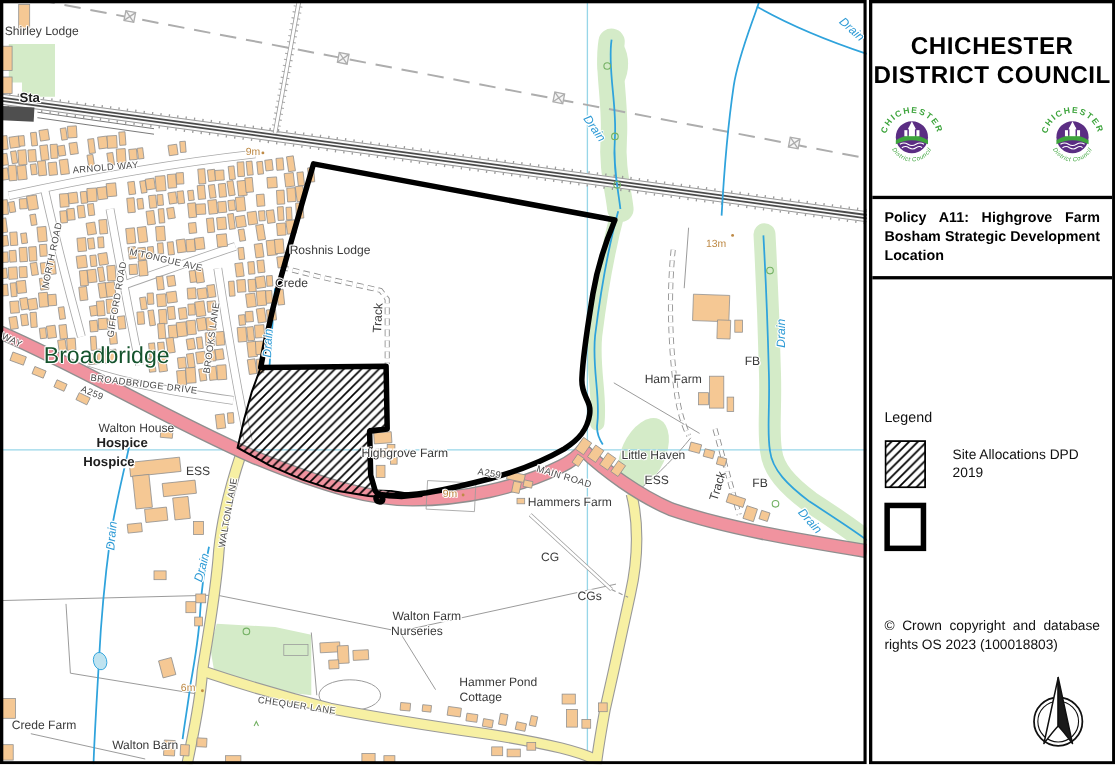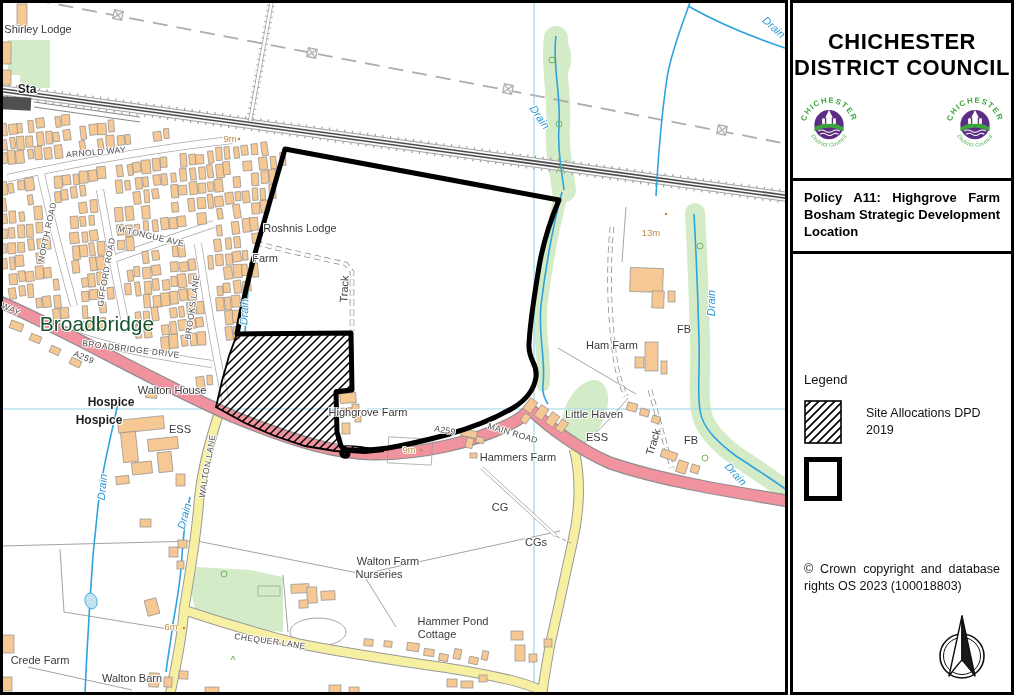--- a/index.html
+++ b/index.html
@@ -561,42 +561,42 @@
         <div class="map-label lh" style="left: 230px; top: 138px; transform: translate(-50%, -50%) rotate(0deg);">9m</div>
         <div class="map-label lr" style="left: 47px; top: 232px; transform: translate(-50%, -50%) rotate(-78deg);">NORTH ROAD</div>
         <div class="map-label lr" style="left: 151px; top: 236px; transform: translate(-50%, -50%) rotate(13deg);">M'TONGUE AVE</div>
         <div class="map-label lr" style="left: 106px; top: 272px; transform: translate(-50%, -50%) rotate(-80deg);">GIFFORD ROAD</div>
         <div class="map-label lr" style="left: 192px; top: 307px; transform: translate(-50%, -50%) rotate(-82deg);">BROOKS LANE</div>
         <div class="map-label lc" style="left: 97px; top: 324px; transform: translate(-50%, -50%) rotate(0deg);">Broadbridge</div>
         <div class="map-label lr" style="left: 131px; top: 349px; transform: translate(-50%, -50%) rotate(7deg);">BROADBRIDGE DRIVE</div>
         <div class="map-label lr" style="left: 84px; top: 357px; transform: translate(-50%, -50%) rotate(22deg);">A259</div>
         <div class="map-label lr" style="left: 11px; top: 309px; transform: translate(-50%, -50%) rotate(25deg);">WAY</div>
         <div class="map-label lp" style="left: 300px; top: 228px; transform: translate(-50%, -50%) rotate(0deg);">Roshnis Lodge</div>
-        <div class="map-label lp" style="left: 265px; top: 258px; transform: translate(-50%, -50%) rotate(0deg);">Farm</div>
+        <div class="map-label lp" style="left: 265px; top: 258px; transform: translate(-50%, -50%) rotate(0deg);">Crede</div>
         <div class="map-label lp" style="left: 344px; top: 289px; transform: translate(-50%, -50%) rotate(-87deg);">Track</div>
         <div class="map-label lw" style="left: 244px; top: 312px; transform: translate(-50%, -50%) rotate(-87deg);">Drain</div>
-        <div class="map-label lh" style="left: 651px; top: 232px; transform: translate(-50%, -50%) rotate(0deg);">13m</div>
+        <div class="map-label lh" style="left: 651px; top: 222px; transform: translate(-50%, -50%) rotate(0deg);">13m</div>
         <div class="map-label lw" style="left: 540px; top: 117px; transform: translate(-50%, -50%) rotate(55deg);">Drain</div>
         <div class="map-label lw" style="left: 774px; top: 27px; transform: translate(-50%, -50%) rotate(42deg);">Drain</div>
         <div class="map-label lw" style="left: 711px; top: 303px; transform: translate(-50%, -50%) rotate(-90deg);">Drain</div>
         <div class="map-label lp" style="left: 684px; top: 329px; transform: translate(-50%, -50%) rotate(0deg);">FB</div>
         <div class="map-label lp" style="left: 612px; top: 345px; transform: translate(-50%, -50%) rotate(0deg); text-align: center;">Ham Farm</div>
         <div class="map-label lp" style="left: 594px; top: 414px; transform: translate(-50%, -50%) rotate(0deg);">Little Haven</div>
         <div class="map-label lp" style="left: 597px; top: 437px; transform: translate(-50%, -50%) rotate(0deg);">ESS</div>
         <div class="map-label lr" style="left: 445px; top: 430px; transform: translate(-50%, -50%) rotate(10deg);">A259</div>
         <div class="map-label lr" style="left: 513px; top: 433px; transform: translate(-50%, -50%) rotate(17deg);">MAIN ROAD</div>
         <div class="map-label lp" style="left: 368px; top: 412px; transform: translate(-50%, -50%) rotate(0deg);">Highgrove Farm</div>
         <div class="map-label lp" style="left: 518px; top: 457px; transform: translate(-50%, -50%) rotate(0deg);">Hammers Farm</div>
         <div class="map-label lp" style="left: 500px; top: 507px; transform: translate(-50%, -50%) rotate(0deg);">CG</div>
         <div class="map-label lp" style="left: 536px; top: 542px; transform: translate(-50%, -50%) rotate(0deg);">CGs</div>
         <div class="map-label lh" style="left: 409px; top: 449px; transform: translate(-50%, -50%) rotate(0deg);">9m</div>
         <div class="map-label lp" style="left: 653px; top: 442px; transform: translate(-50%, -50%) rotate(-73deg);">Track</div>
         <div class="map-label lp" style="left: 691px; top: 440px; transform: translate(-50%, -50%) rotate(0deg);">FB</div>
         <div class="map-label lw" style="left: 736px; top: 474px; transform: translate(-50%, -50%) rotate(48deg);">Drain</div>
-        <div class="map-label lp" style="left: 124px; top: 390px; transform: translate(-50%, -50%) rotate(0deg); margin-left: 48px;">Walton House</div>
+        <div class="map-label lp" style="left: 124px; top: 390px; transform: translate(-50%, -50%) rotate(0deg);">Walton House</div>
         <div class="map-label lb" style="left: 111px; top: 402px; transform: translate(-50%, -50%) rotate(0deg);">Hospice</div>
         <div class="map-label lb" style="left: 99px; top: 420px; transform: translate(-50%, -50%) rotate(0deg);">Hospice</div>
         <div class="map-label lp" style="left: 180px; top: 429px; transform: translate(-50%, -50%) rotate(0deg);">ESS</div>
         <div class="map-label lr" style="left: 207px; top: 466px; transform: translate(-50%, -50%) rotate(-80deg);">WALTON LANE</div>
         <div class="map-label lw" style="left: 102px; top: 487px; transform: translate(-50%, -50%) rotate(-85deg);">Drain</div>
         <div class="map-label lw" style="left: 184px; top: 516px; transform: translate(-50%, -50%) rotate(-75deg);">Drain</div>
         <div class="map-label lp" style="left: 388px; top: 561px; transform: translate(-50%, -50%) rotate(0deg);">Walton Farm</div>
         <div class="map-label lp" style="left: 379px; top: 574px; transform: translate(-50%, -50%) rotate(0deg);">Nurseries</div>
         <div class="map-label lp" style="left: 453px; top: 621px; transform: translate(-50%, -50%) rotate(0deg);">Hammer Pond</div>
         <div class="map-label lp" style="left: 437px; top: 634px; transform: translate(-50%, -50%) rotate(0deg);">Cottage</div>

